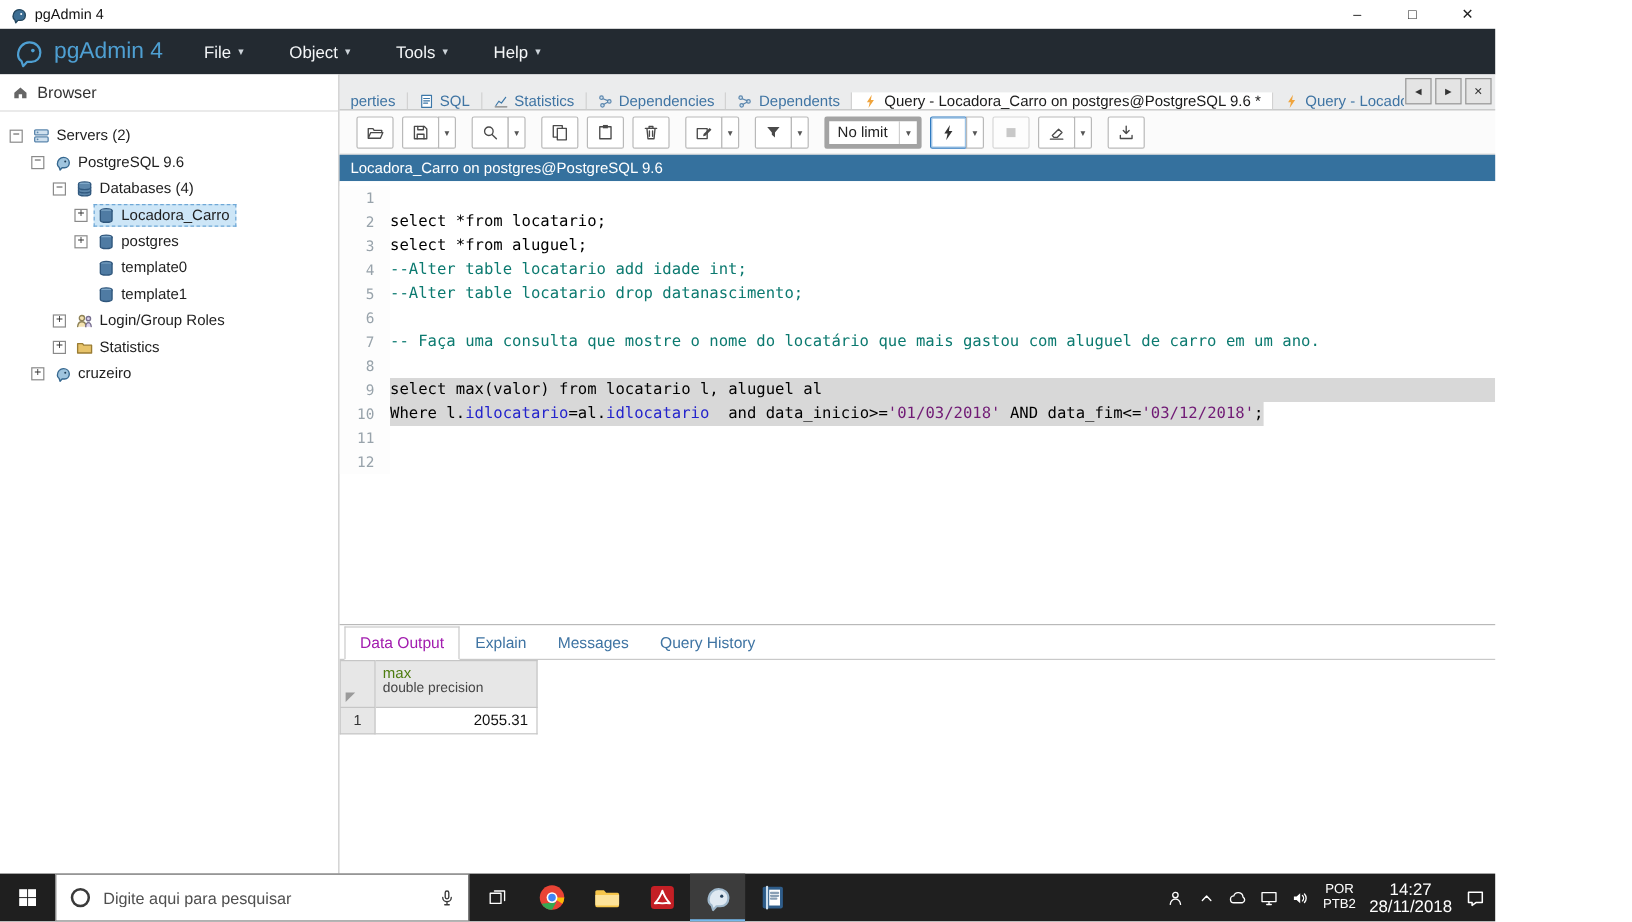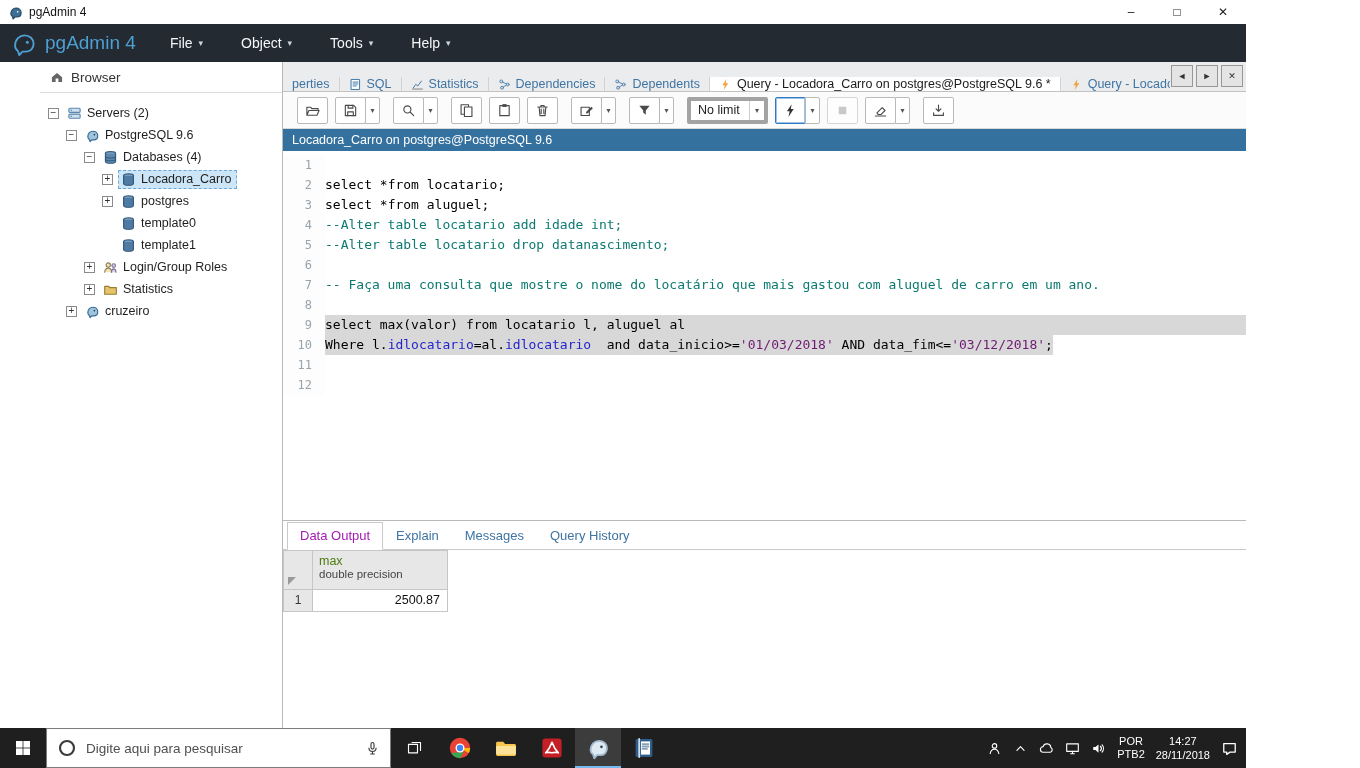--- a/index.html
+++ b/index.html
@@ -19,21 +19,21 @@
   .brand { display:flex; align-items:center; gap:8px; padding:0 16px 0 10px; min-width:170px; }
   .brand-logo { width:27px; height:27px; }
   .brand-text { color:#4e9fd2; font-size:19px; }
   .menu { display:flex; align-items:center; gap:6px; color:#f4f6f8; font-size:14px; margin-right:38px; cursor:default; }
   .menu .mcaret { font-size:9px; color:#cdd4da; }
 
   
   .main { flex:1; display:flex; min-height:0; }
 
   
-  .sidebar { width:283px; flex:none; background:#fff; border-right:1px solid #b9b9b9; display:flex; flex-direction:column;padding-left:40px; }
+  .sidebar { width:283px; flex:none; background:#fff; border-right:1px solid #b9b9b9; display:flex; flex-direction:column; }
   .browser-header { height:31px; flex:none; border-bottom:1px solid #dcdcdc; display:flex; align-items:center; gap:7px; padding:0 10px; font-size:13.5px; color:#333; }
   .home-ic { width:14px; height:14px; }
   .tree { flex:1; padding-top:9px; overflow:hidden; font-size:12.5px; }
   .tree-row { height:22px; display:flex; align-items:center; cursor:default; }
   .expander { width:11px; height:11px; flex:none; border:1px solid #8a8a8a; background:#fff; color:#333; font-size:10px; line-height:8px; text-align:center; margin-right:5px; }
   .expander.spacer { border-color:transparent; background:transparent; }
   .node { display:flex; align-items:center; gap:5px; padding:1px 5px 1px 2px; border:1px dashed transparent; }
   .node.sel { background:#cde6f7; border-color:#6fa8d6; }
   .ticon { width:15px; height:15px; flex:none; }
   .nlabel { color:#1e1e1e; white-space:nowrap; }
@@ -100,21 +100,21 @@
   .start-ic { width:16px; height:16px; }
   .searchbox { width:345px; background:#fff; border:1px solid #7c7c7c; display:flex; align-items:center; gap:9px; padding:0 10px; cursor:text; }
   .ring-ic { width:20px; height:20px; flex:none; }
   .search-ph { flex:1; font-size:13.5px; color:#4f4f4f; white-space:nowrap; overflow:hidden; }
   .mic-ic { width:15px; height:15px; flex:none; }
   .appicon { width:24px; height:24px; display:block; }
   .app.active { background:#3c3c3c; box-shadow:inset 0 -2px 0 #76b9ed; }
   .tray { margin-left:auto; display:flex; align-items:center; gap:11px; padding-right:8px; }
   .trayicon { width:15px; height:15px; display:block; }
   .lang { text-align:center; font-size:11px; line-height:13px; cursor:default; }
-  .clock { text-align:center; font-size:11px; line-height:14px; cursor:default; }
+  .clock { text-align:center; font-size:14px; line-height:14px; cursor:default; }
   .notif-ic { width:17px; height:17px; display:block; }
   [data-icon] svg { width:100%; height:100%; display:block; }
 </style>
 </head>
 <body>
 
 <div class="screen">
 
   <div class="titlebar">
     <span class="tb-appicon" data-icon="pg-title">
@@ -642,21 +642,21 @@
         <div class="grid">
           <div class="grid-head">
             <div class="g-corner"></div>
             <div class="g-colhead">
               <div class="g-col-name">max</div>
               <div class="g-col-type">double precision</div>
             </div>
           </div>
           <div class="grid-row">
             <div class="g-rownum">1</div>
-            <div class="g-cell">2500.87</div>
+            <div class="g-cell">2055.31</div>
           </div>
         </div>
       </div>
 
     </div>
   </div>
 
   <div class="taskbar">
     <div class="tb-slot">
         <span class="start-ic" data-icon="windows">

